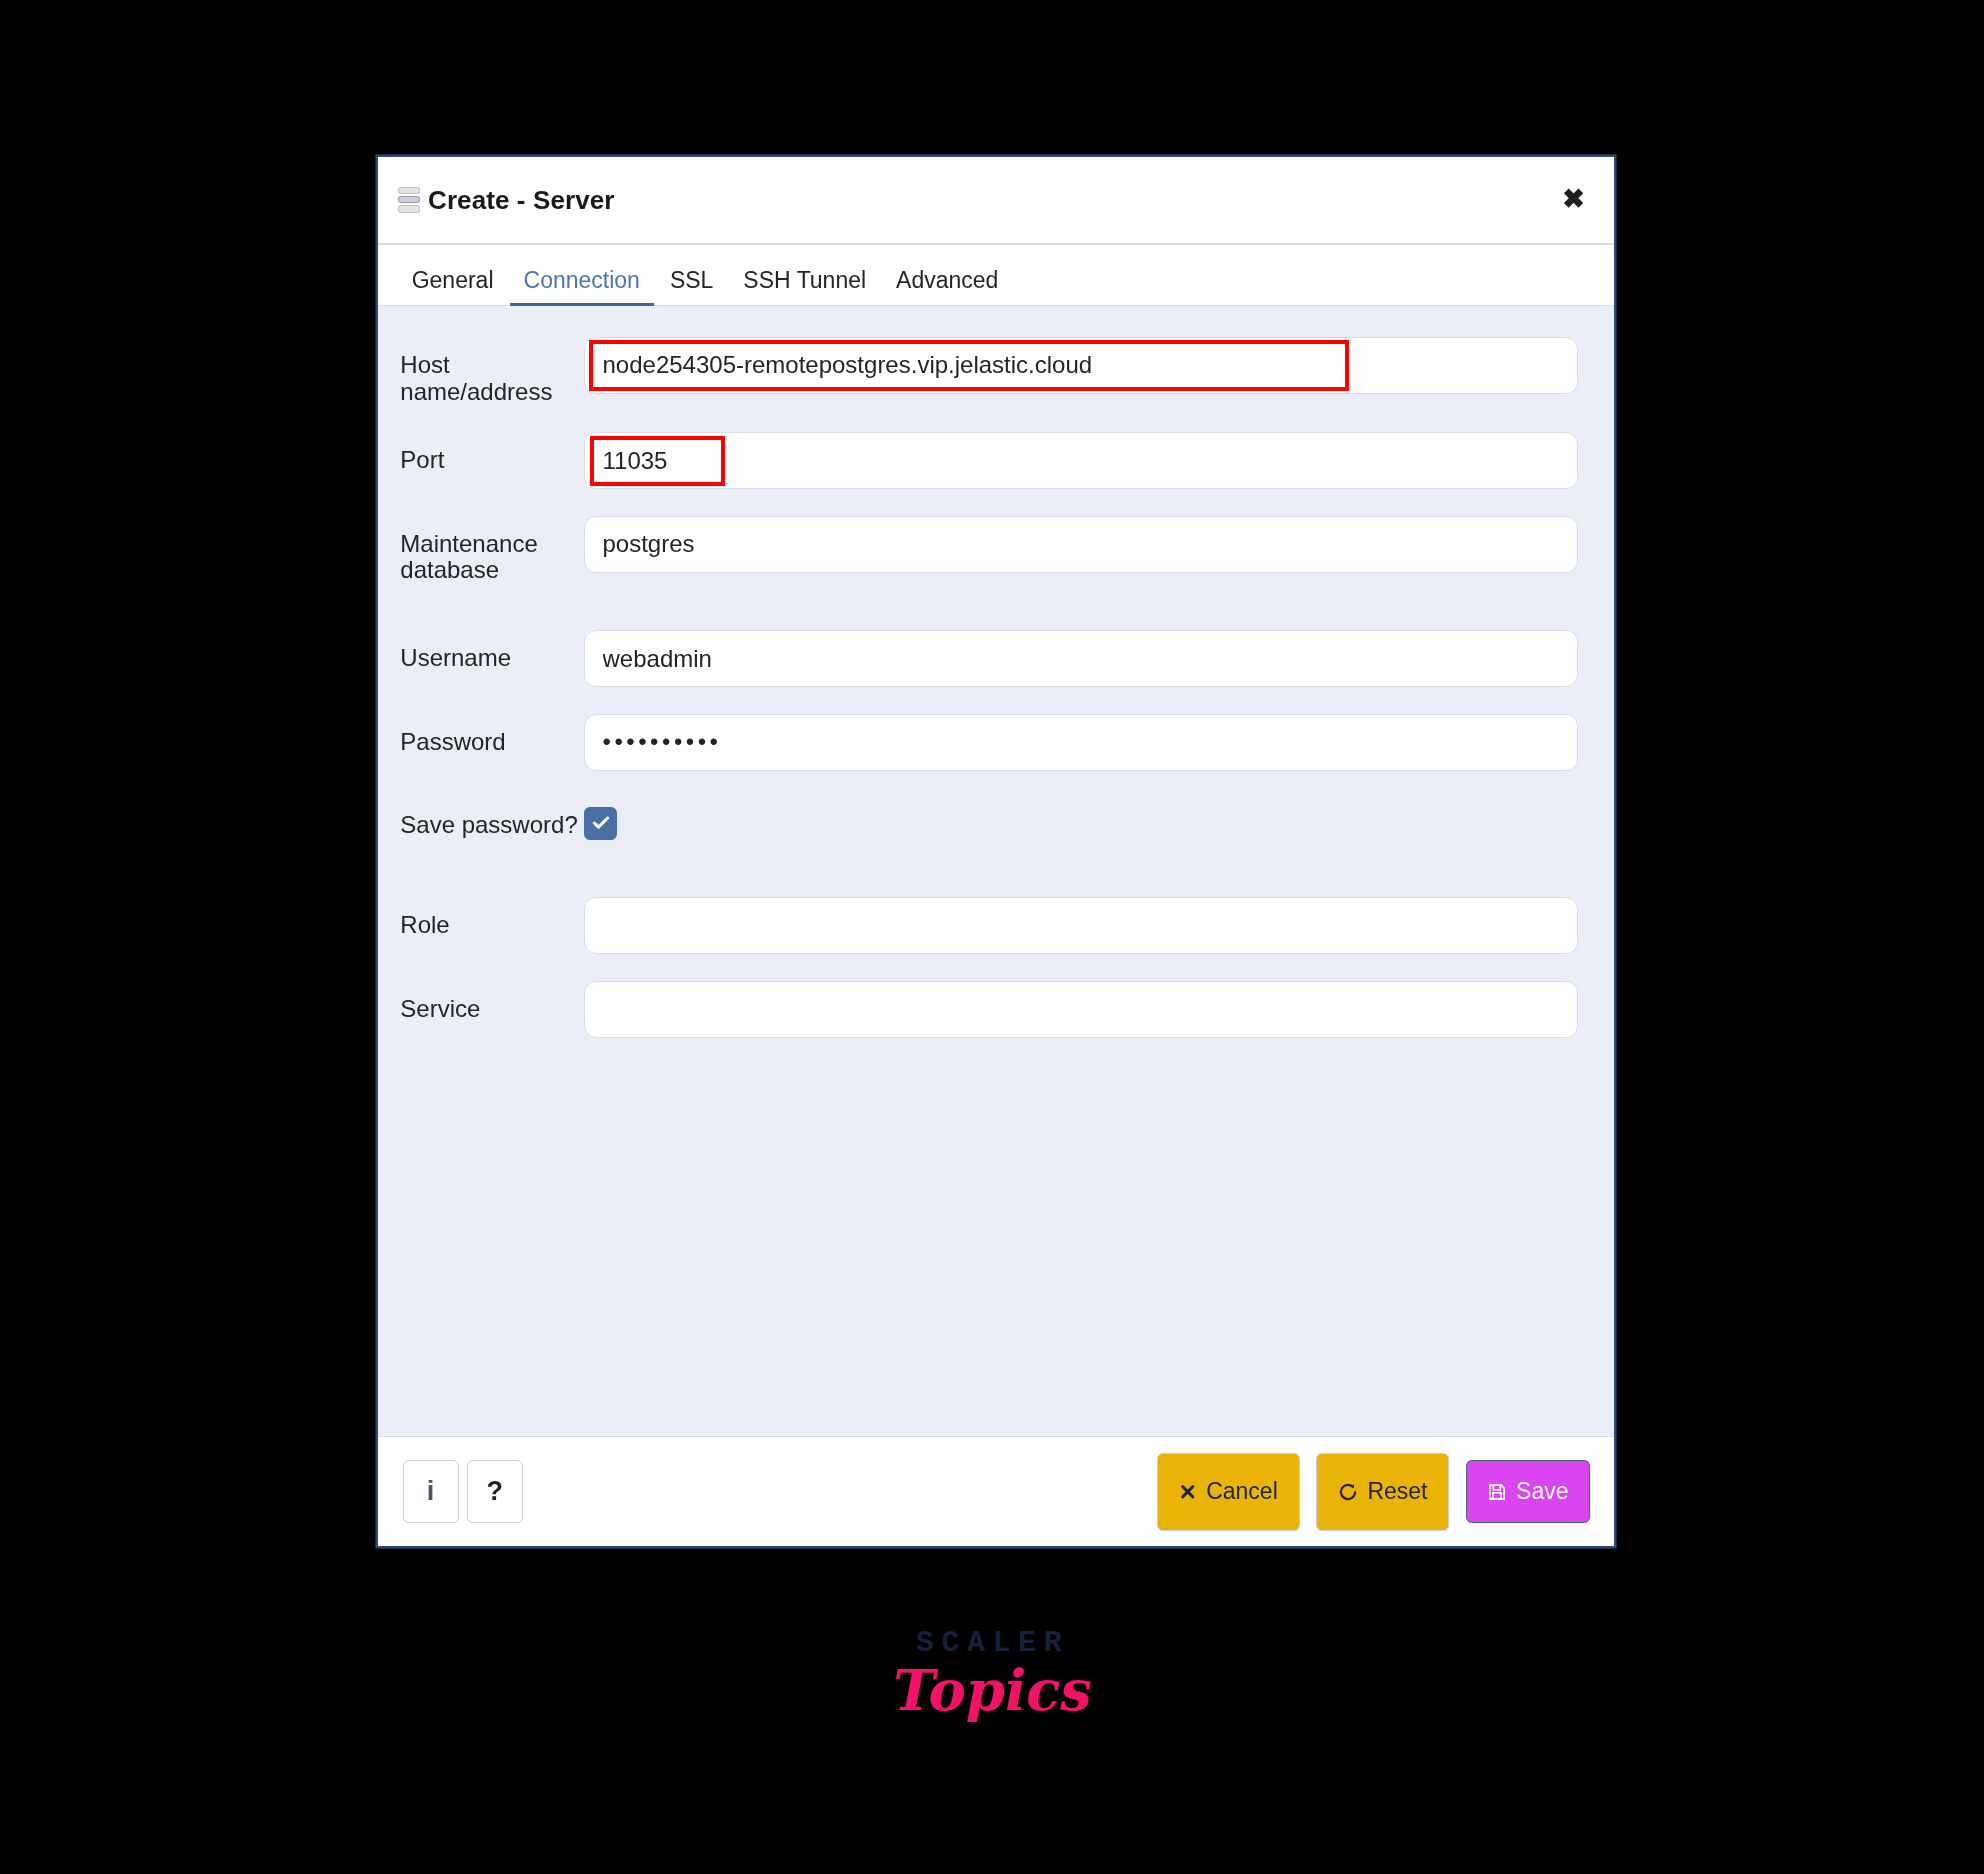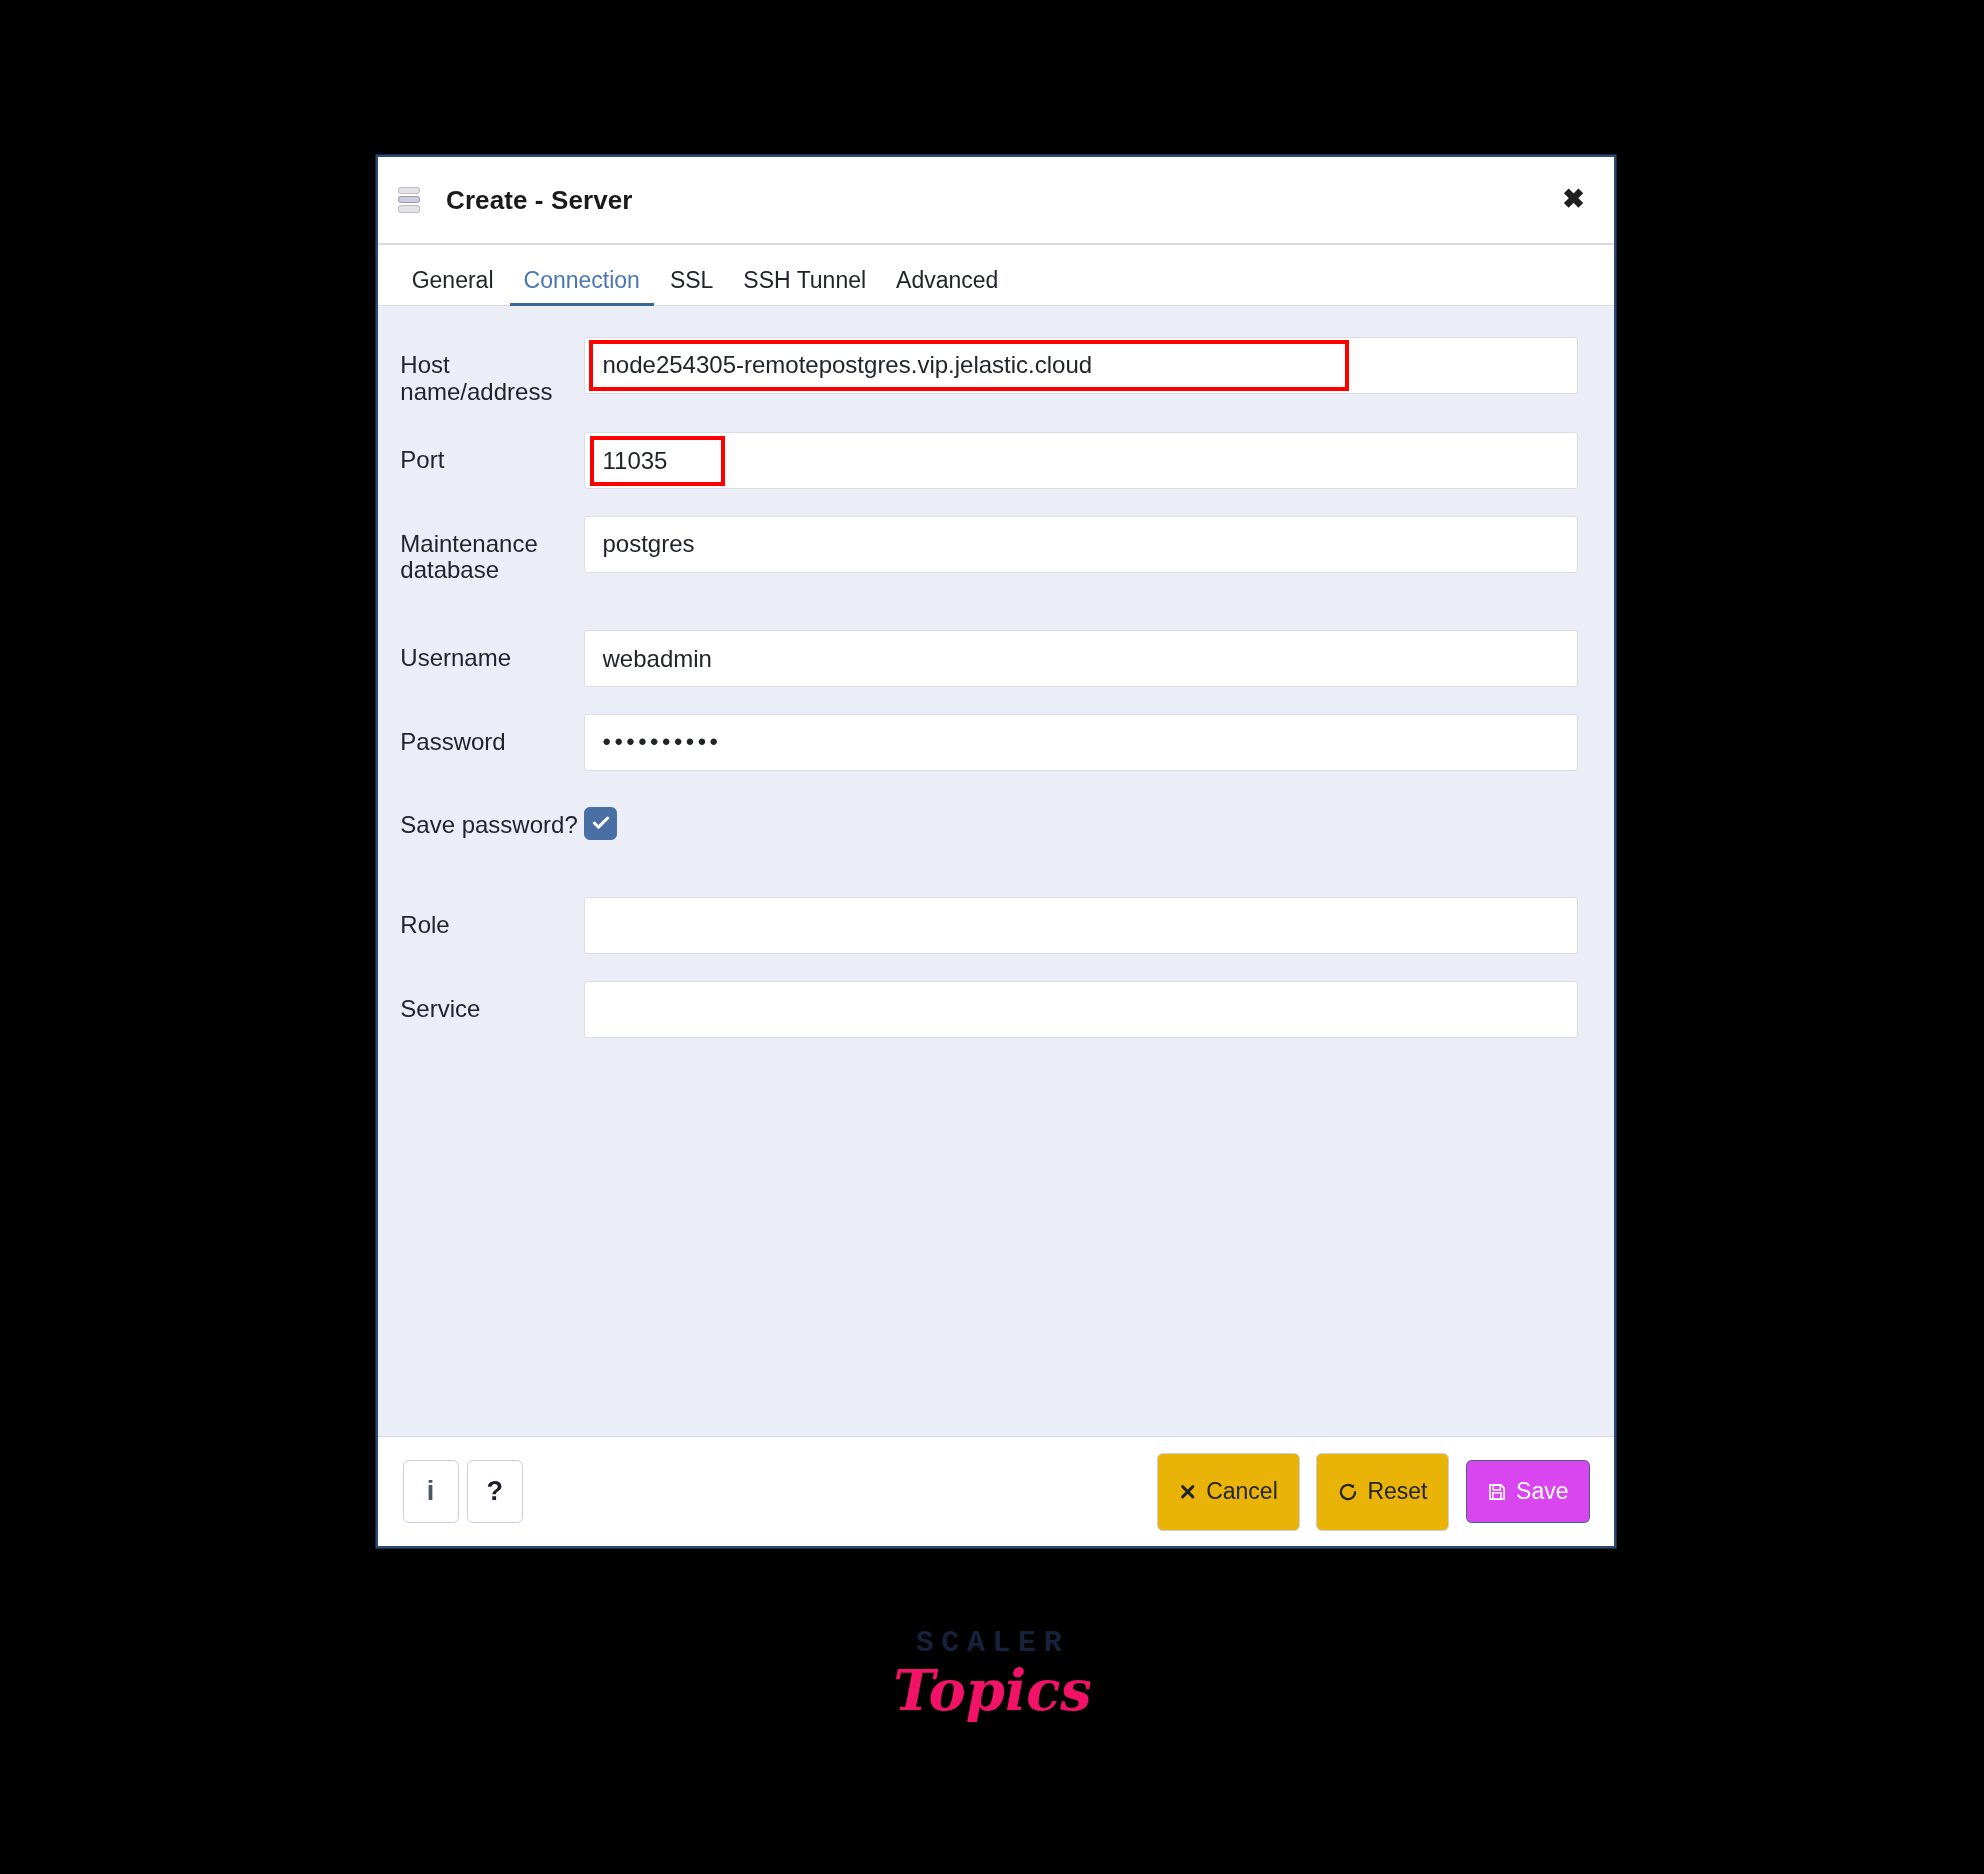--- a/index.html
+++ b/index.html
@@ -38,21 +38,21 @@
     height: 86px;
     background: #ffffff;
     display: flex;
     align-items: center;
     padding: 0 20px 0 20px;
     flex: 0 0 auto;
   }
   .title-group {
     display: flex;
     align-items: center;
-    gap: 26px;
+    gap: 8px;
   }
   .db-icon {
     width: 22px; height: 27px;
     position: relative;
     display: inline-block;
   }
   .db-icon .seg {
     position: absolute;
     left: 0; width: 22px; height: 7.6px;
     background: #e4e4e6;
@@ -148,21 +148,21 @@
     padding-top: 15px;
     padding-left: 2.3px;
   }
   .ctrl { flex: 1 1 auto; position: relative; }
 
   .inp {
     width: 100%;
     height: 57px;
     background: #ffffff;
     border: 1.2px solid #dadce6;
-    border-radius: 3px;
+    border-radius: 12px;
     font-size: 24px;
     color: #212529;
     padding: 0 17.5px;
     font-family: "Liberation Sans", sans-serif;
     outline: none;
     display: block;
   }
   .inp::placeholder { color: #9aa0b0; }
 
   

